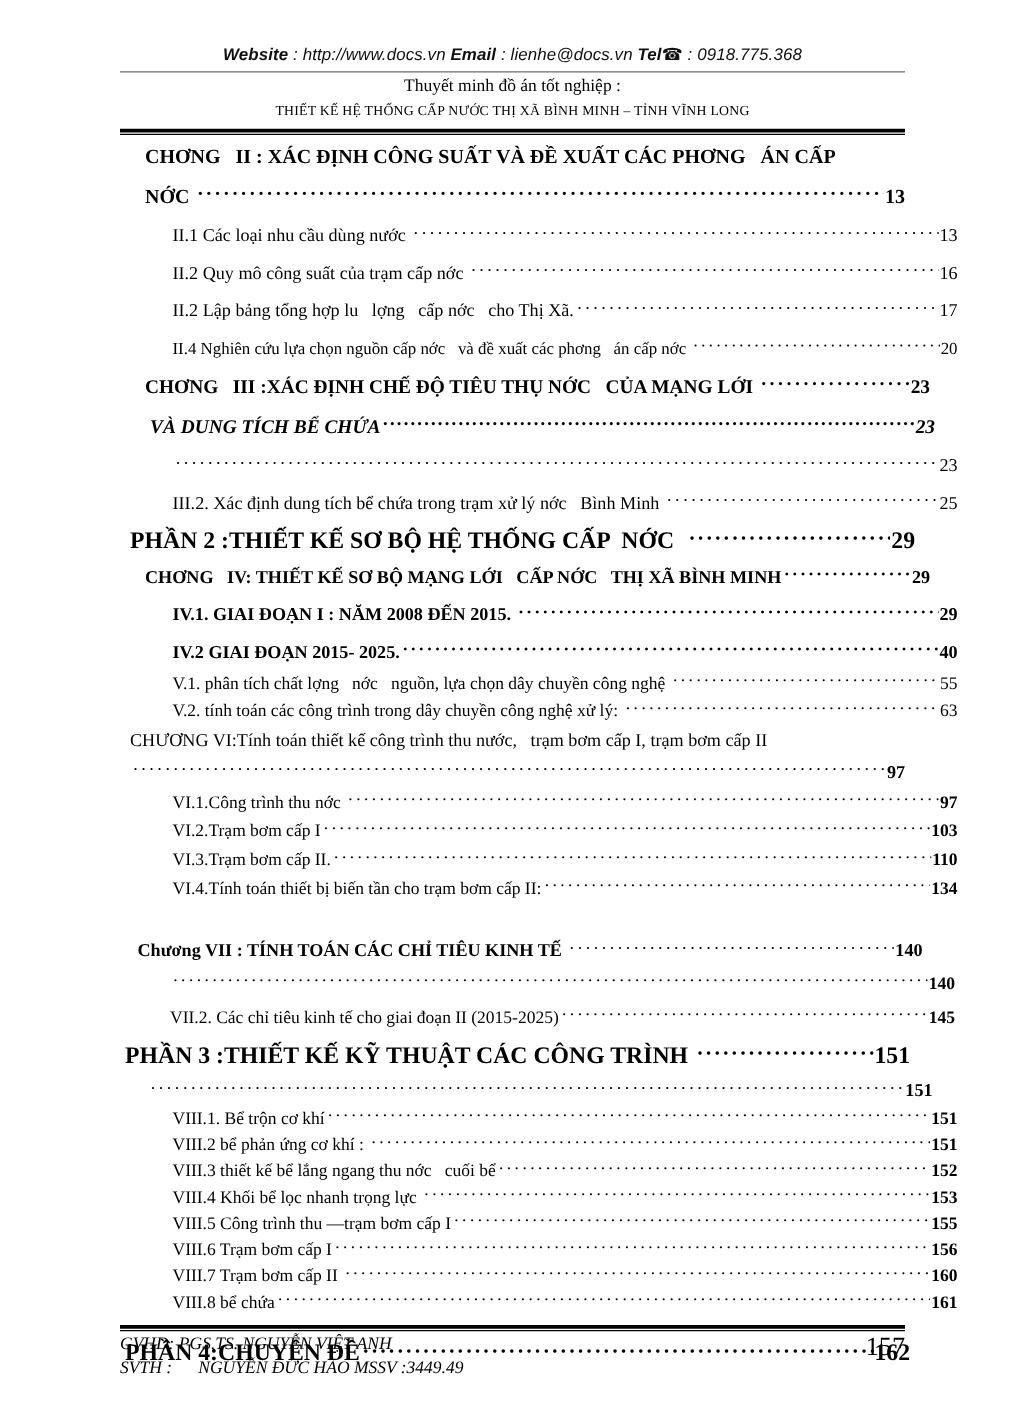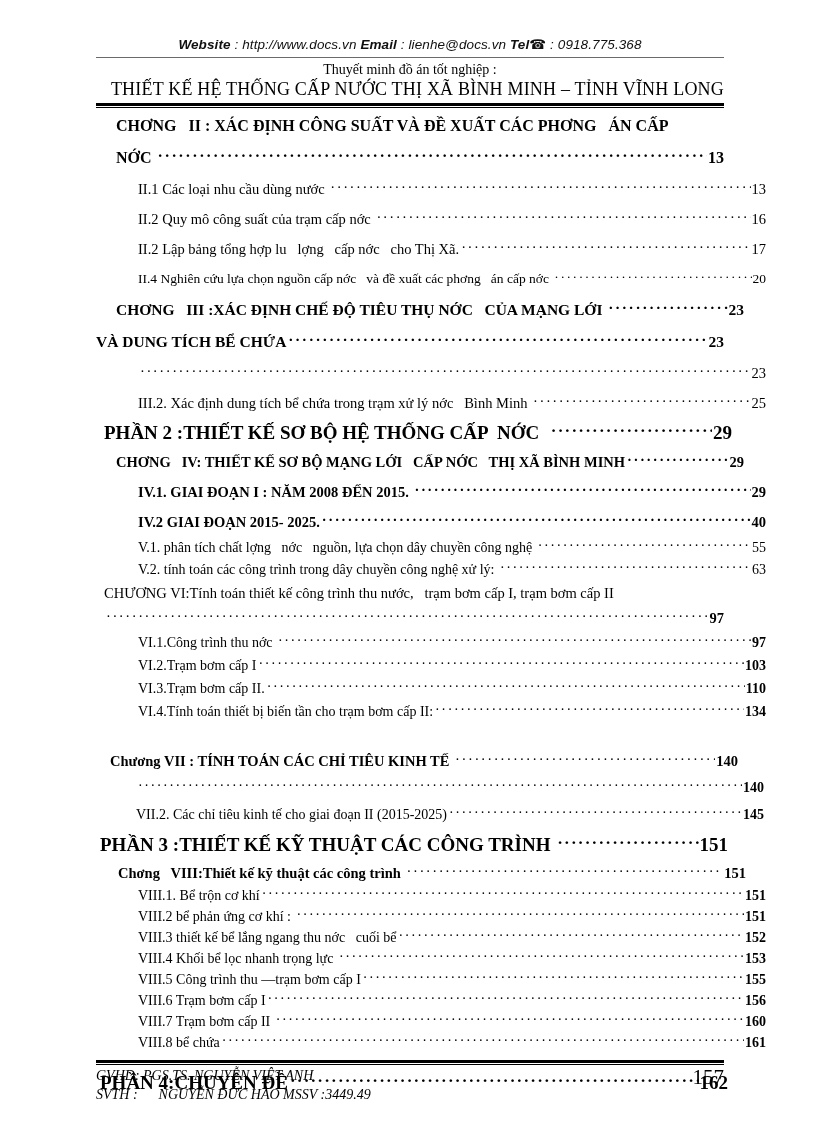--- a/index.html
+++ b/index.html
@@ -58,25 +58,24 @@
     top: 60px;
     width: 628px;
     text-align: center;
   }
   .hdr-title .t1 {
     font-size: 14px;
     line-height: 19px;
     white-space: nowrap;
   }
   .hdr-title .t2 {
-    font-size: 18px;
+    font-size: 11px;
     line-height: 21px;
     white-space: nowrap;
     letter-spacing: 0.2px;
-    text-align: right;
   }
 
   .hdr-rule-double {
     position: absolute;
     left: 96px;
     top: 103px;
     width: 628px;
     height: 5px;
     border-top: 3px solid #000;
     border-bottom: 1px solid #000;
@@ -267,21 +266,21 @@
       <span class="lead">····························································································································································································</span>
       <span class="pg">20</span>
     </div>
 
     <div class="row lv-chap">
       <span class="txt">CHƠNG   III :XÁC ĐỊNH CHẾ ĐỘ TIÊU THỤ NỚC   CỦA MẠNG LỚI </span>
       <span class="lead">····························································································································································································</span>
       <span class="pg">23</span>
     </div>
 
-    <div class="row lv-chap" style="margin-left:0;">
+    <div class="row lv-chap" style="margin-left:24px;font-style:italic;">
       <span class="txt">VÀ DUNG TÍCH BỂ CHỨA</span>
       <span class="lead">····························································································································································································</span>
       <span class="pg">23</span>
     </div>
 
     <div class="row lv-2">
       <span class="lead">····························································································································································································</span>
       <span class="pg">23</span>
     </div>
 
@@ -379,21 +378,20 @@
       <span class="pg" style="font-weight:bold;">145</span>
     </div>
 
     <div class="row lv-part" style="line-height:33px;margin-left:4px;">
       <span class="txt">PHẦN 3 :THIẾT KẾ KỸ THUẬT CÁC CÔNG TRÌNH </span>
       <span class="lead">····························································································································································································</span>
       <span class="pg">151</span>
     </div>
 
     <div class="row lv-sub-chuong">
-      <span class="txt">Chơng   VIII:Thiết kế kỹ thuật các công trình </span>
       <span class="lead" style="font-weight:normal;">····························································································································································································</span>
       <span class="pg">151</span>
     </div>
 
     <div class="row lv-3" style="font-weight:bold;">
       <span class="txt" style="font-weight:normal;">VIII.1. Bể trộn cơ khí</span>
       <span class="lead" style="font-weight:normal;">····························································································································································································</span>
       <span class="pg">151</span>
     </div>
 

